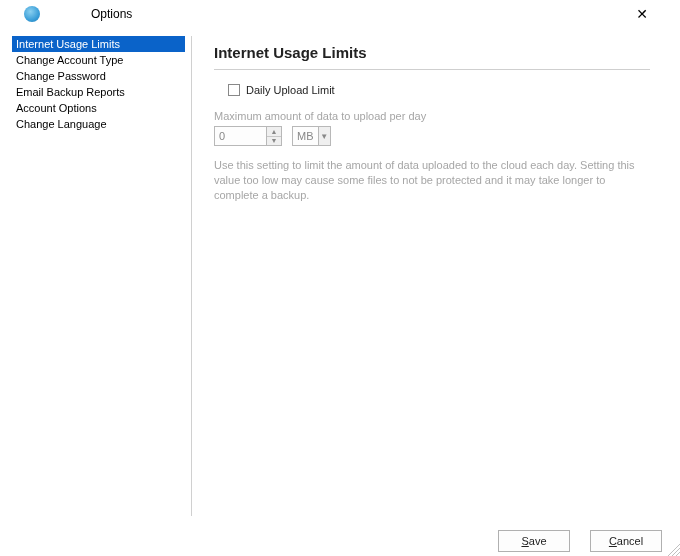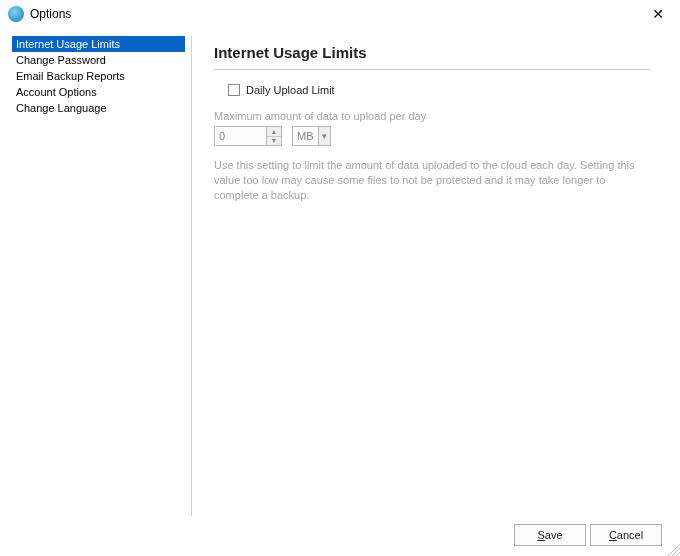--- a/index.html
+++ b/index.html
@@ -12,22 +12,23 @@
       font-size: 12px;
       background: #fff;
       width: 680px;
       height: 556px;
       overflow: hidden;
       position: relative;
     }
     .titlebar {
       display: flex;
       align-items: center;
-      padding: 4px 8px;
+      padding: 4px 24px;
       height: 28px;
+      gap: 45px;
     }
     .titlebar-icon {
       width: 16px;
       height: 16px;
       border-radius: 50%;
       background: radial-gradient(circle at 40% 35%, #8ad0f0 0%, #3a9ed8 60%, #1c7bb8 100%);
       margin-right: 6px;
       display: inline-block;
     }
     .titlebar-title {
@@ -178,24 +179,24 @@
       font-size: 8px;
       color: #888;
     }
     .help-text {
       font-size: 11px;
       color: #a6a6a6;
       line-height: 1.35;
     }
     .button-row {
       position: absolute;
-      bottom: 10px;
+      bottom: 4px;
       right: 18px;
       display: flex;
-      gap: 4px;
+      gap: 20px;
     }
     .btn {
       min-width: 72px;
       height: 22px;
       border: 1px solid #b0b0b0;
       background: #fdfdfd;
       font-size: 11px;
       color: #222;
       display: flex;
       align-items: center;
@@ -224,20 +225,23 @@
   <div class="titlebar-close">
     <span>✕</span>
   </div>
 </div>
 
 <div class="content-area">
 
   <div class="sidebar">
     <div class="sidebar-item selected">
       <span>Internet Usage Limits</span>
+    </div>
+    <div class="sidebar-item">
+      <span>Change Account Type</span>
     </div>
     <div class="sidebar-item">
       <span>Change Password</span>
     </div>
     <div class="sidebar-item">
       <span>Email Backup Reports</span>
     </div>
     <div class="sidebar-item">
       <span>Account Options</span>
     </div>

